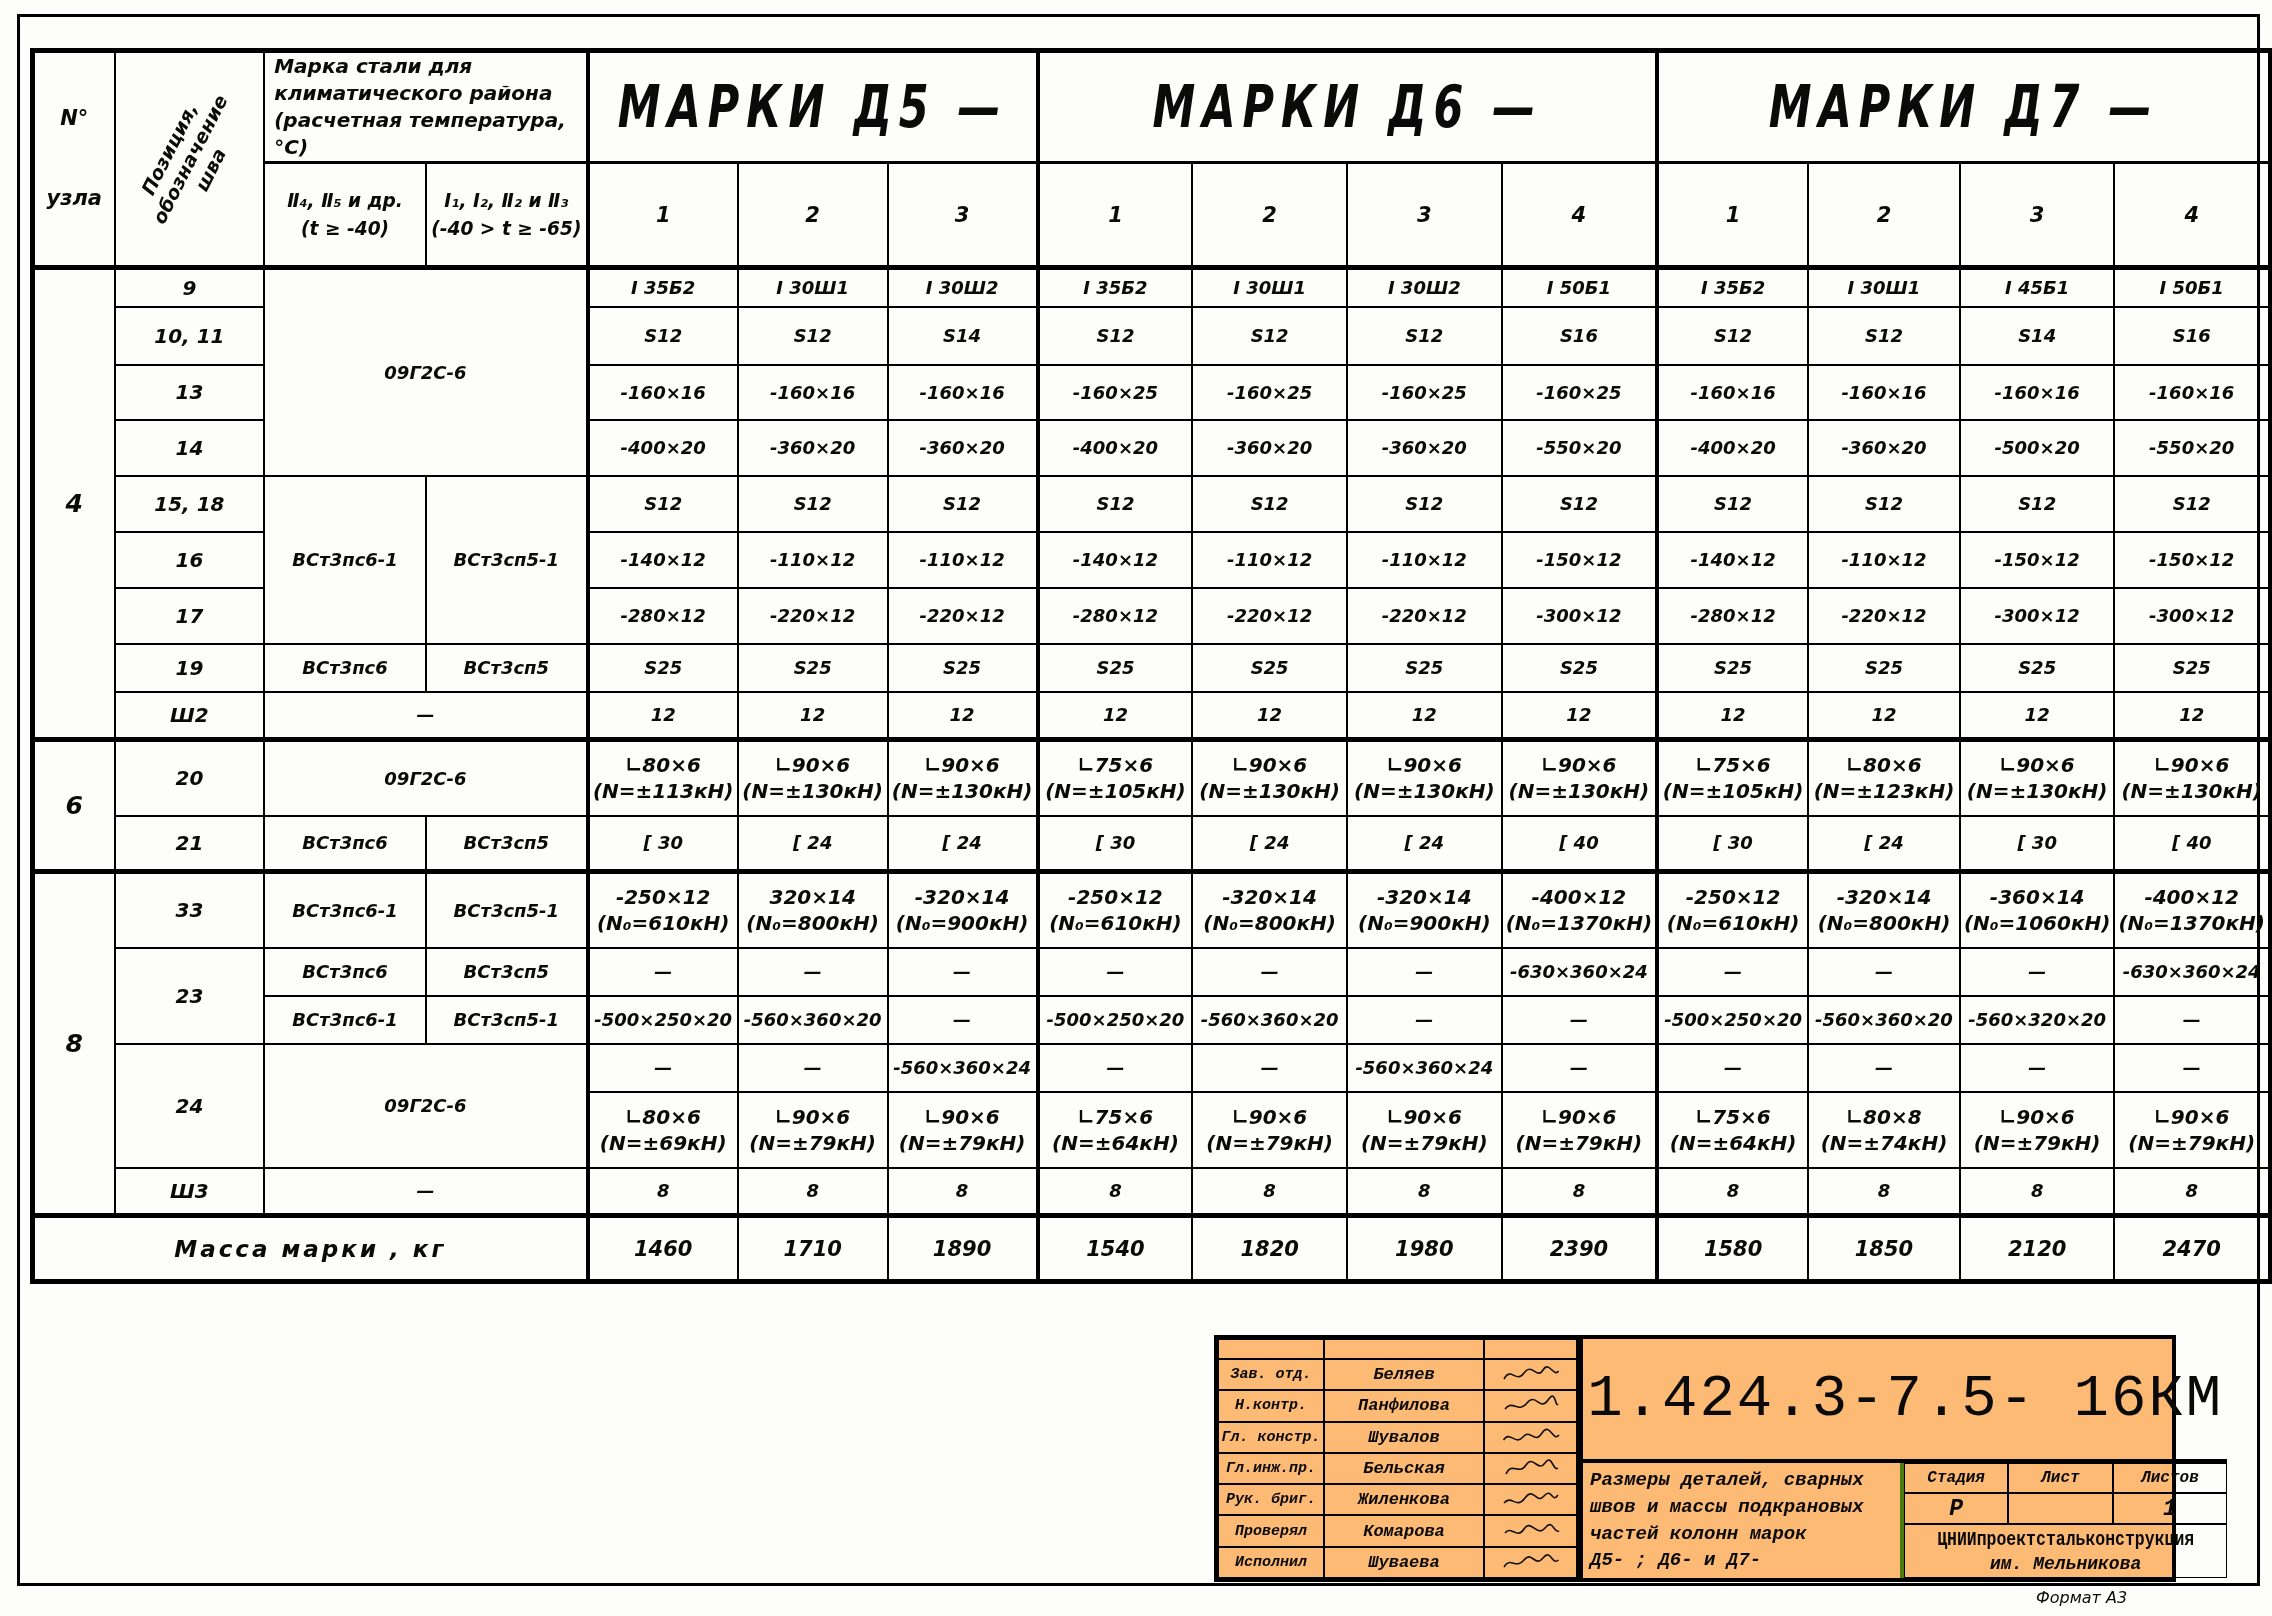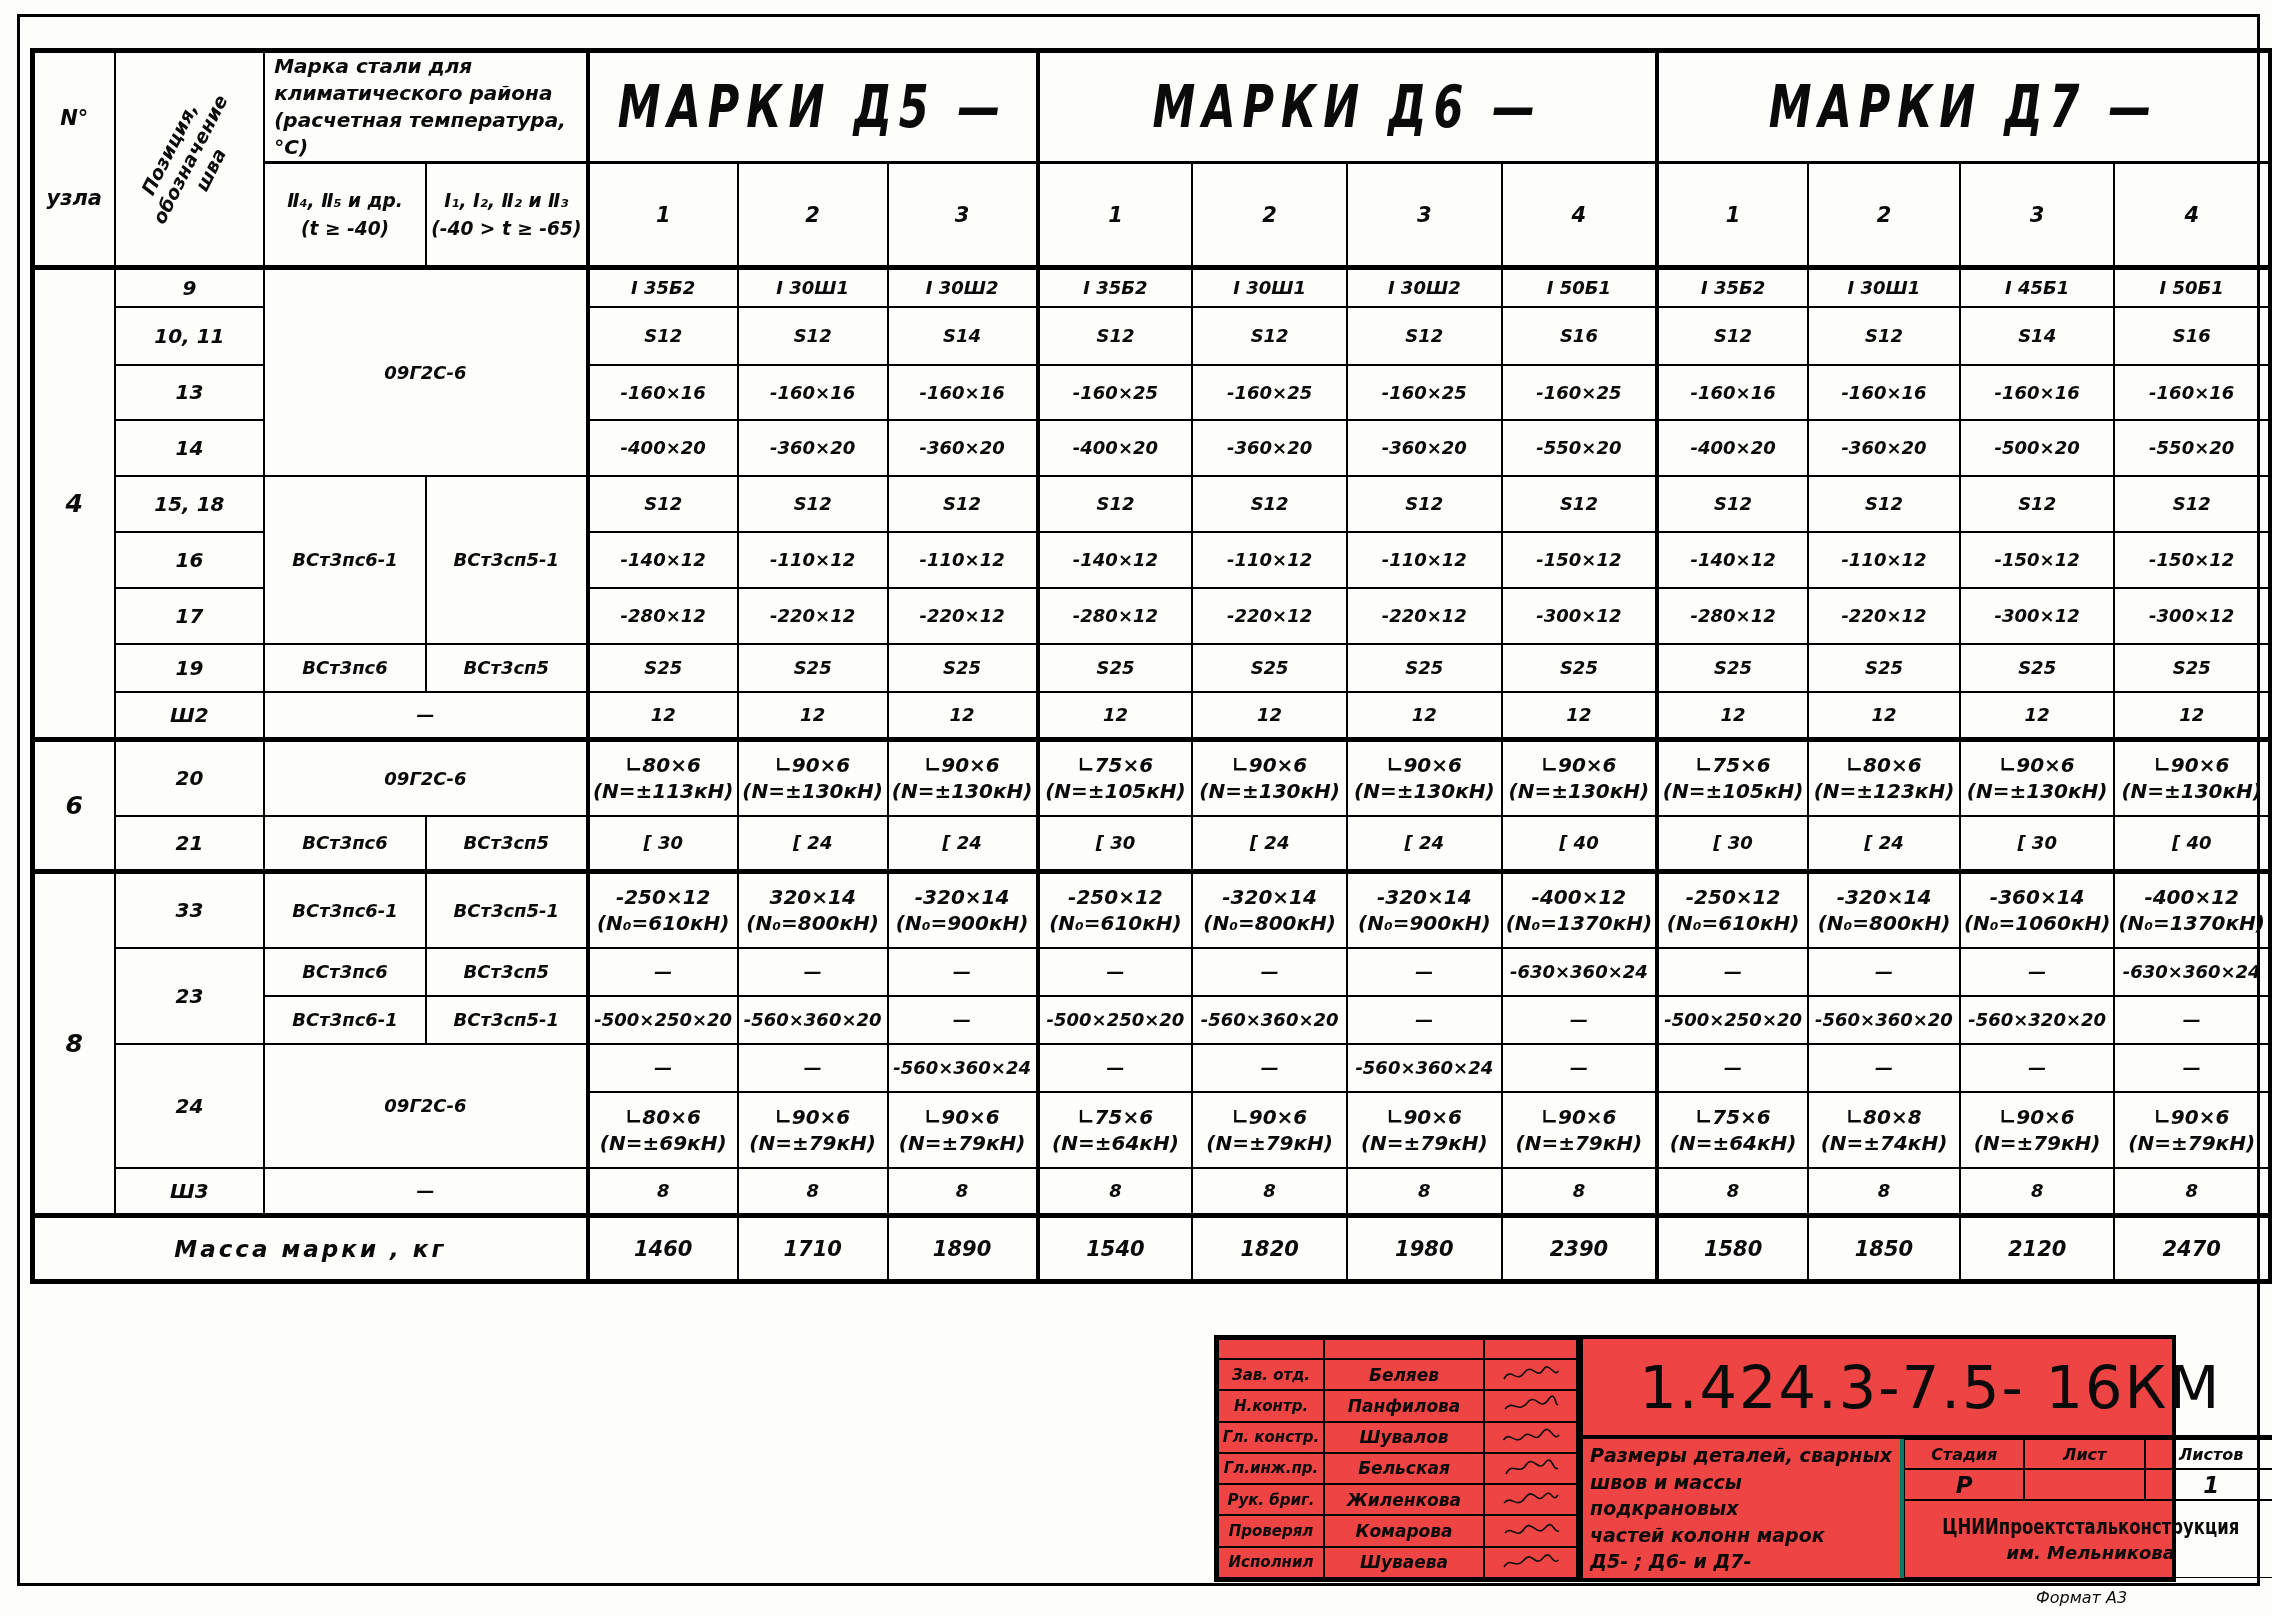--- a/index.html
+++ b/index.html
@@ -32,34 +32,34 @@
   th.subhead{font-size:18.6px;line-height:1.5;margin-top:42px;}
   td.mass-label{font-size:23px;letter-spacing:3px;}
   tr.massrow td.c{font-size:21px;}
 
   
   .note{position:absolute;left:211px;top:1404px;font-style:italic;font-weight:700;
         font-size:23px;letter-spacing:1px;}
 
   
   .stamp{position:absolute;left:1214px;top:1335px;width:962px;height:247px;
-         border:4px solid #000;box-sizing:border-box;display:flex;background:#ef4444;}
+         border:4px solid #000;box-sizing:border-box;display:flex;background:#fdba74;font-family:Liberation Mono, monospace;}
   .sigblock{width:416px;border-right:4px solid #000;box-sizing:border-box;
             display:grid;grid-template-columns:106px 160px 93px 1fr;
             grid-template-rows:20px repeat(7,1fr);}
   .sigblock div{border:1.5px solid #000;display:flex;align-items:center;justify-content:center;
             overflow:hidden;}
   .role{font-style:italic;font-weight:700;font-size:15px;}
   .name{font-style:italic;font-weight:700;font-size:17px;}
   svg.sig{width:60px;height:23px;}
   .rightblock{flex:1;display:flex;flex-direction:column;}
   .docnum{height:120px;border-bottom:4px solid #000;display:flex;align-items:center;justify-content:center;
           font-size:59px;font-weight:500;letter-spacing:2px;white-space:nowrap;}
   .lowzone{flex:1;display:flex;}
-  .desc{width:321px;border-right:4px solid #0f766e;box-sizing:border-box;display:flex;align-items:center;
+  .desc{width:321px;border-right:4px solid #4d7c0f;box-sizing:border-box;display:flex;align-items:center;
         padding:3px 7px;font-style:italic;font-weight:700;font-size:19px;line-height:1.4;
         white-space:pre-line;text-align:left;}
   .stagecol{flex:1;display:flex;flex-direction:column;}
   .stagegrid{display:grid;grid-template-columns:1fr 1fr 1.1fr;}
   .stagegrid div{border:1.5px solid #000;height:28px;display:flex;align-items:center;justify-content:center;
         font-style:italic;font-weight:700;font-size:16px;}
   .stagegrid div.val{height:29px;font-size:23px;}
   .orgbox{flex:1;border:1.5px solid #000;display:flex;flex-direction:column;align-items:center;justify-content:center;}
   .org1{font-weight:700;font-size:20.6px;transform:scaleX(0.8);white-space:nowrap;}
   .org2{font-style:italic;font-weight:700;font-size:18px;margin-top:3px;}

